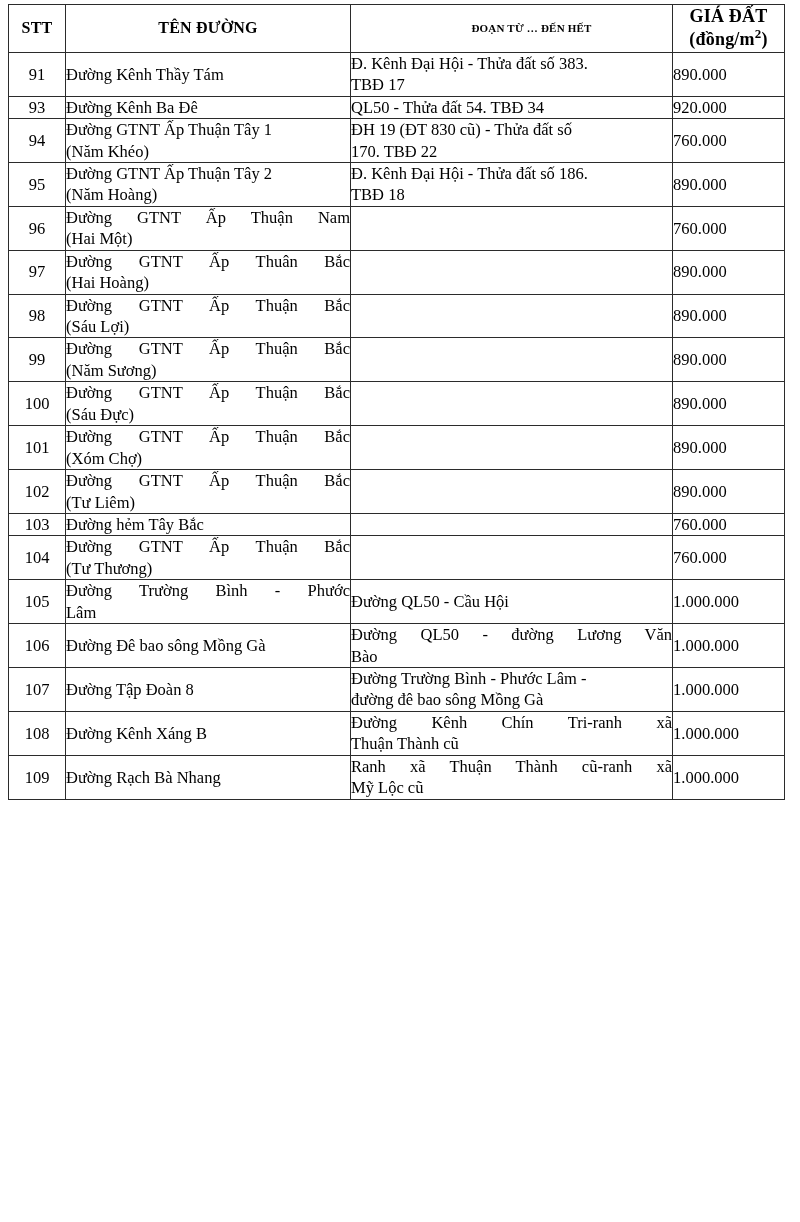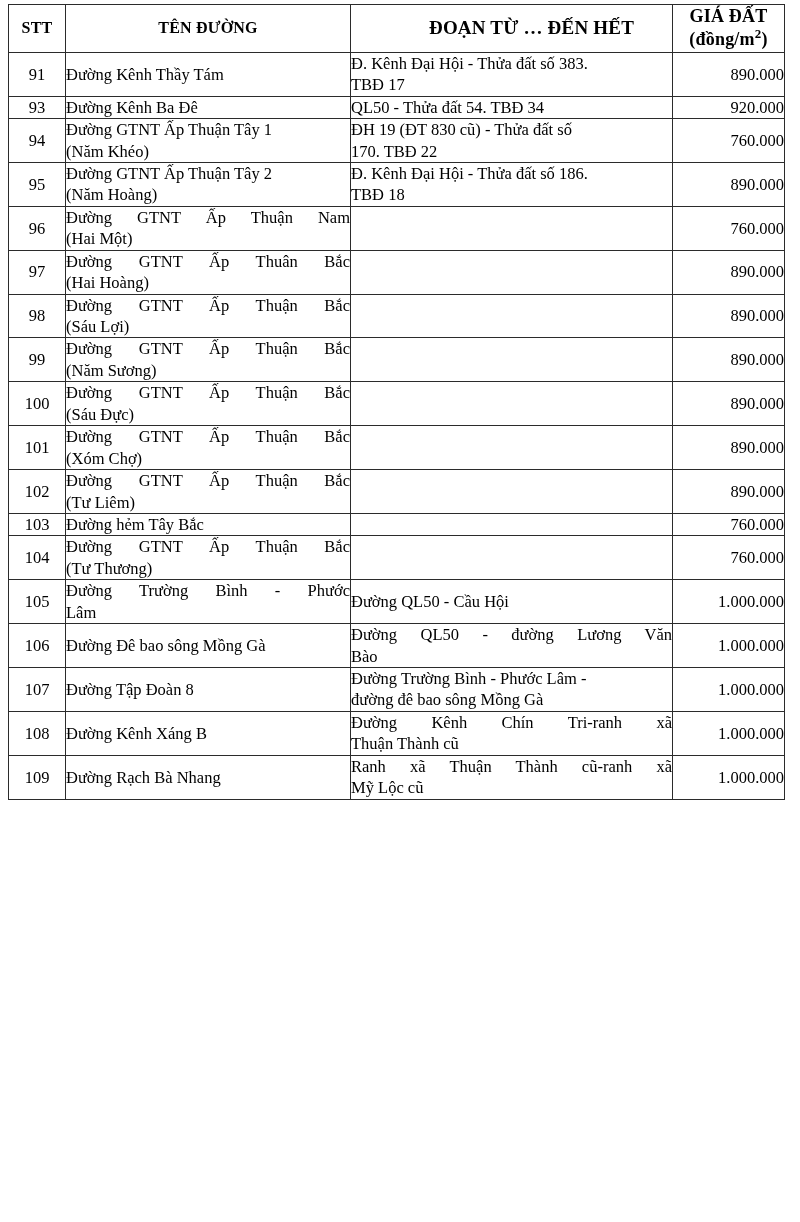--- a/index.html
+++ b/index.html
@@ -49,21 +49,21 @@
   thead th {
     font-weight: bold;
     text-align: center;
     letter-spacing: 0.2px;
     padding: 6px 4px 7px 4px;
     font-size: 16.5px;
     line-height: 1.22;
   }
   thead th.th-stt   { font-size: 16px; }
   thead th.th-name  { font-size: 16px; }
-  thead th.th-seg   { font-size: 19px; padding-left: 40px; }
+  thead th.th-seg   { font-size: 11px; padding-left: 40px; }
   thead th.th-price { font-size: 18px; }
   thead th .sub {
     display: block;
     font-weight: bold;
     white-space: nowrap;
   }
   thead th .sup {
     font-size: 0.72em;
     vertical-align: super;
     line-height: 0;
@@ -98,21 +98,21 @@
   td.cell-seg .ln1,
   td.cell-seg .ln2 {
     display: block;
   }
   td.cell-seg.justify .ln1 {
     text-align: justify;
     text-align-last: justify;
     white-space: normal;
   }
   td.cell-price {
-    text-align: right;
+    text-align: left;
     font-size: 16.5px;
     padding: 3px 2px;
     white-space: nowrap;
   }
   td.empty-cell { }
 </style>
 </head>
 <body>
 
 <div id="page">

